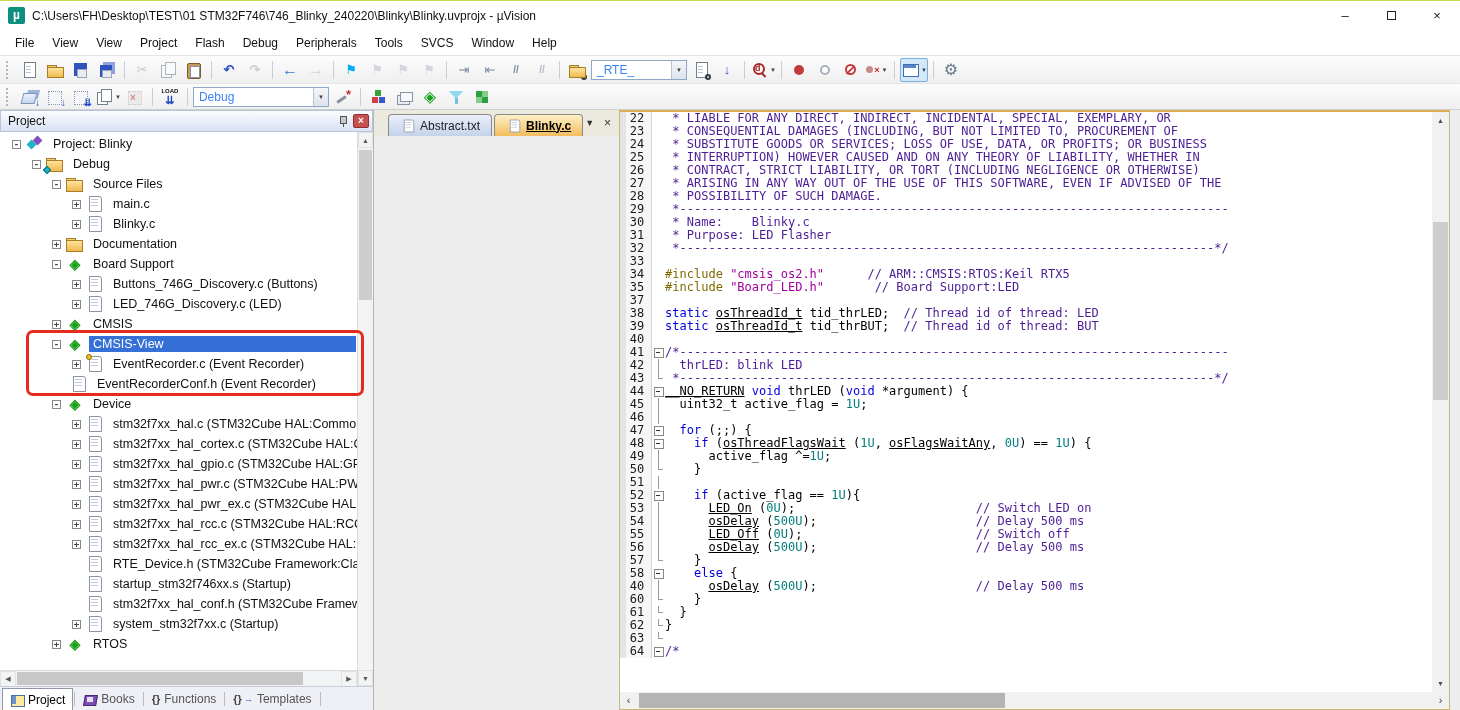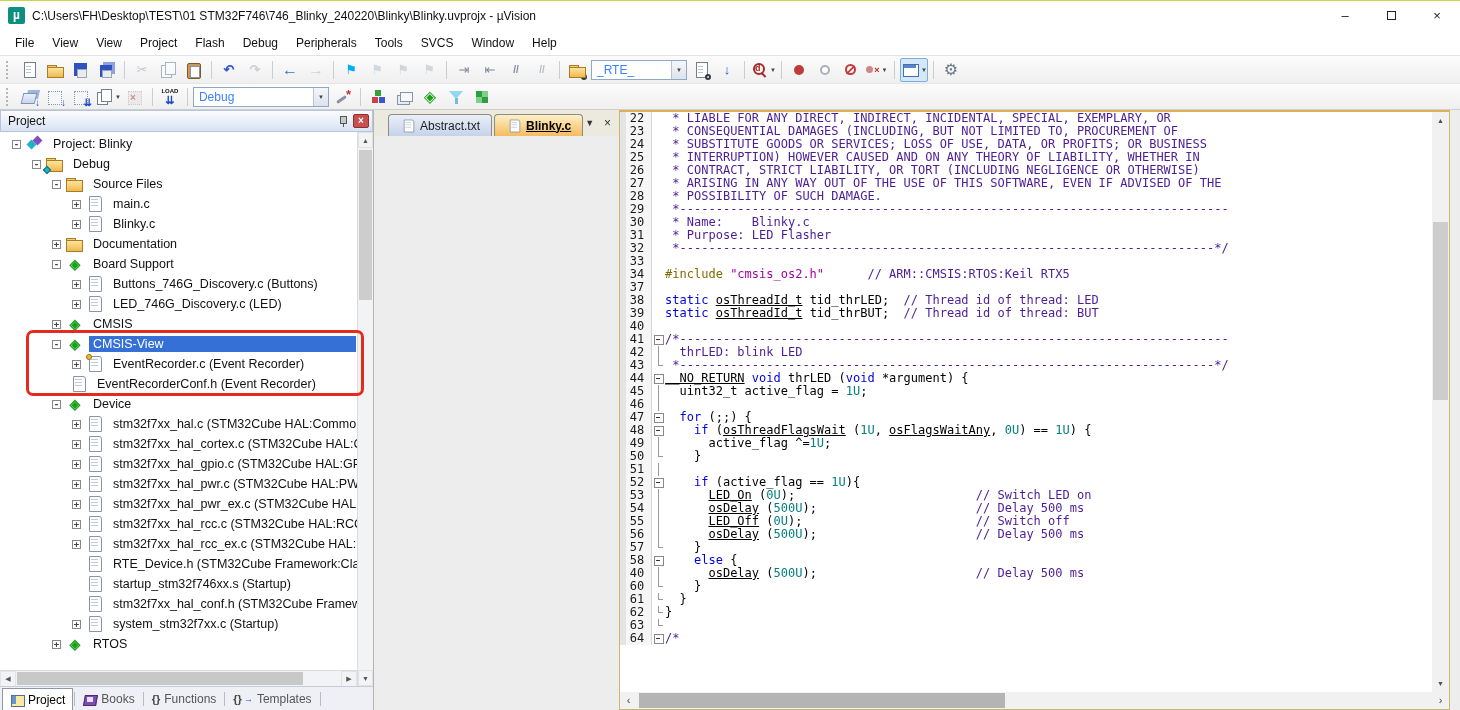--- a/index.html
+++ b/index.html
@@ -649,20 +649,25 @@
               <span class="lnum">33</span>
               <span class="fold"></span>
               <span class="ctxt"></span>
             </div>
             <div class="crow">
               <span class="lnum">34</span>
               <span class="fold"></span>
               <span class="ctxt"><span class="d">#include </span><span class="s">"cmsis_os2.h"</span><span class="t">      </span><span class="c">// ARM::CMSIS:RTOS:Keil RTX5</span></span>
             </div>
             <div class="crow">
+              <span class="lnum">35</span>
+              <span class="fold"></span>
+              <span class="ctxt"><span class="d">#include </span><span class="s">"Board_LED.h"</span><span class="t">       </span><span class="c">// Board Support:LED</span></span>
+            </div>
+            <div class="crow">
               <span class="lnum">37</span>
               <span class="fold"></span>
               <span class="ctxt"></span>
             </div>
             <div class="crow">
               <span class="lnum">38</span>
               <span class="fold"></span>
               <span class="ctxt"><span class="k">static</span><span class="t"> </span><span class="u">osThreadId_t</span><span class="t"> tid_thrLED;  </span><span class="c">// Thread id of thread: LED</span></span>
             </div>
             <div class="crow">

